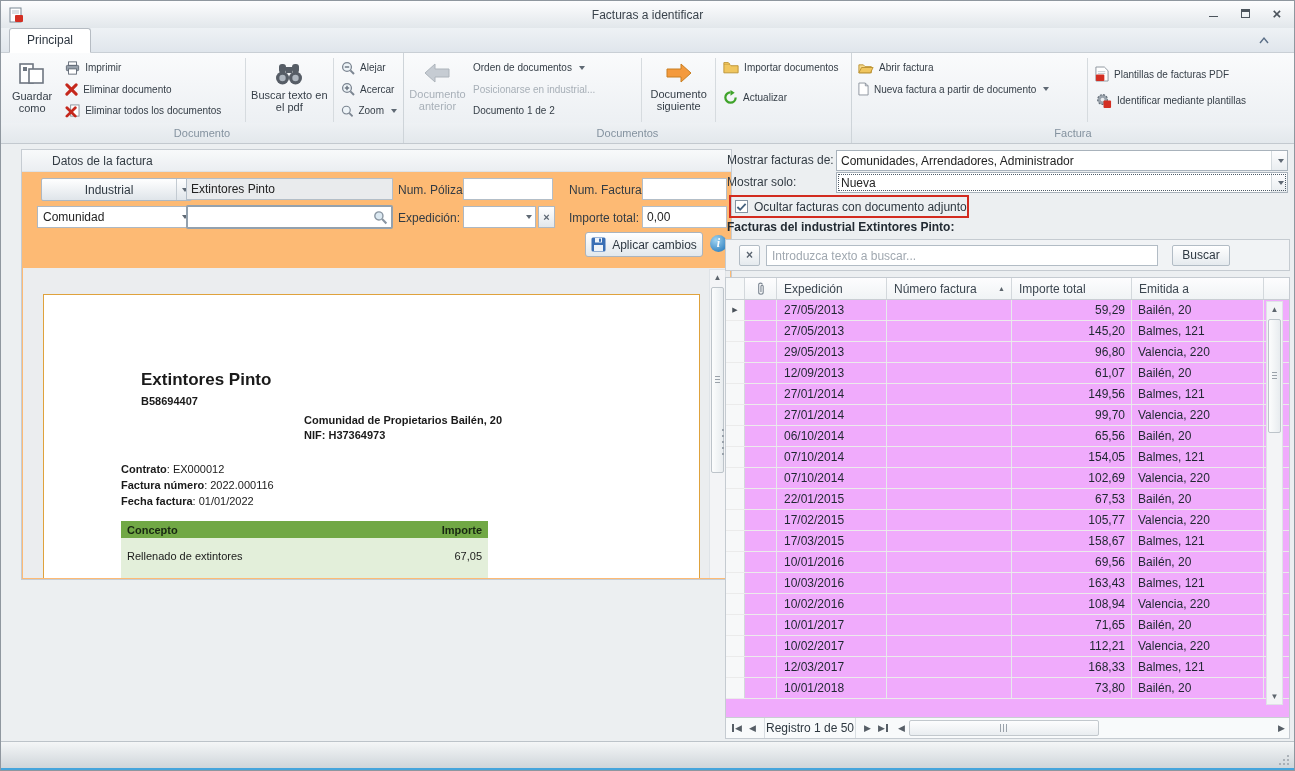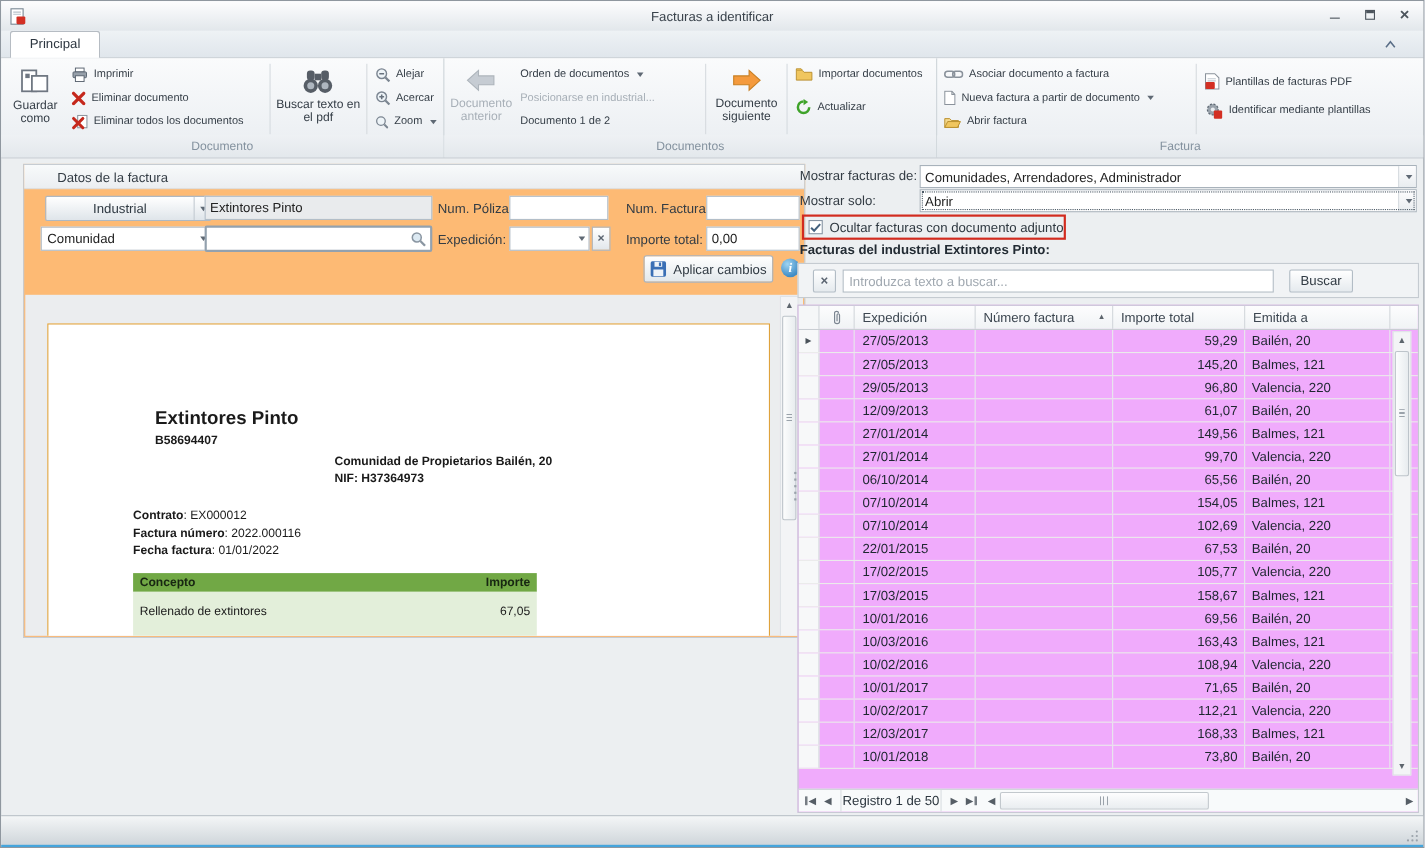--- a/index.html
+++ b/index.html
@@ -292,40 +292,33 @@
           </svg>
           <span>Actualizar</span>
         </div>
       </div>
       <div class="rgroup-caption">Documentos</div>
     </div>
 
     <div class="rgroup" style="flex:1;border-right:none;">
       <div class="scol" style="width:230px;">
         <div class="srow">
-          <svg width="18" height="11" viewBox="0 0 20 12">
-            <rect x="1" y="3" width="10" height="6" rx="3" fill="none" stroke="#8a929b" stroke-width="1.6"></rect>
-            <rect x="9" y="3" width="10" height="6" rx="3" fill="none" stroke="#8a929b" stroke-width="1.6"></rect>
-          </svg>
-          <span>Asociar documento a factura</span>
+          <svg width="16" height="13" viewBox="0 0 18 14">
+            <path d="M1 4 L6 4 L8 6 L15 6 L15 13 L1 13 Z" fill="#f5d98b" stroke="#b98f2f"></path>
+            <path d="M4 7 L17 7 L14 13 L1 13 Z" fill="#f0c65f" stroke="#b98f2f"></path>
+          </svg>
+          <span>Abrir factura</span>
         </div>
         <div class="srow">
           <svg width="11" height="14" viewBox="0 0 12 15">
             <path d="M1 1 L8 1 L11 4 L11 14 L1 14 Z" fill="#fff" stroke="#8a929b"></path>
             <path d="M8 1 L8 4 L11 4" fill="none" stroke="#8a929b"></path>
           </svg>
           <span>Nueva factura a partir de documento</span>
           <span class="caret-down"></span>
-        </div>
-        <div class="srow">
-          <svg width="16" height="13" viewBox="0 0 18 14">
-            <path d="M1 4 L6 4 L8 6 L15 6 L15 13 L1 13 Z" fill="#f5d98b" stroke="#b98f2f"></path>
-            <path d="M4 7 L17 7 L14 13 L1 13 Z" fill="#f0c65f" stroke="#b98f2f"></path>
-          </svg>
-          <span>Abrir factura</span>
         </div>
       </div>
       <div class="gsep"></div>
       <div class="scol" style="width:196px;">
         <div class="srow" style="height:26px;margin-top:4px;">
           <svg width="14" height="16" viewBox="0 0 15 17">
             <path d="M1 1 L10 1 L14 5 L14 16 L1 16 Z" fill="#fff" stroke="#8a929b"></path>
             <line x1="3" y1="6" x2="11" y2="6" stroke="#c2cad1"></line>
               <line x1="3" y1="8" x2="11" y2="8" stroke="#c2cad1"></line>
             <rect x="1" y="9" width="9" height="7" rx="1" fill="#d32f23"></rect>
@@ -445,21 +438,21 @@
   <div class="right-panel">
     <div class="rp-label" style="top:4px;">Mostrar facturas de:</div>
     <div class="rp-combo" style="top:4px;">
       <span class="cb-text">Comunidades, Arrendadores, Administrador</span>
       <span class="cb-arrow">
           <span class="caret-down"></span>
         </span>
     </div>
     <div class="rp-label" style="top:26px;">Mostrar solo:</div>
     <div class="rp-combo focused" style="top:26px;">
-      <span class="cb-text">Abrir</span>
+      <span class="cb-text">Nueva</span>
       <span class="cb-arrow">
           <span class="caret-down"></span>
         </span>
     </div>
 
     <div class="red-box">
       <span class="checkbox">
         <svg width="11" height="10" viewBox="0 0 12 10">
           <polyline points="1.5,5 4.5,8 10.5,1.5" fill="none" stroke="#44617e" stroke-width="2"></polyline>
         </svg>

